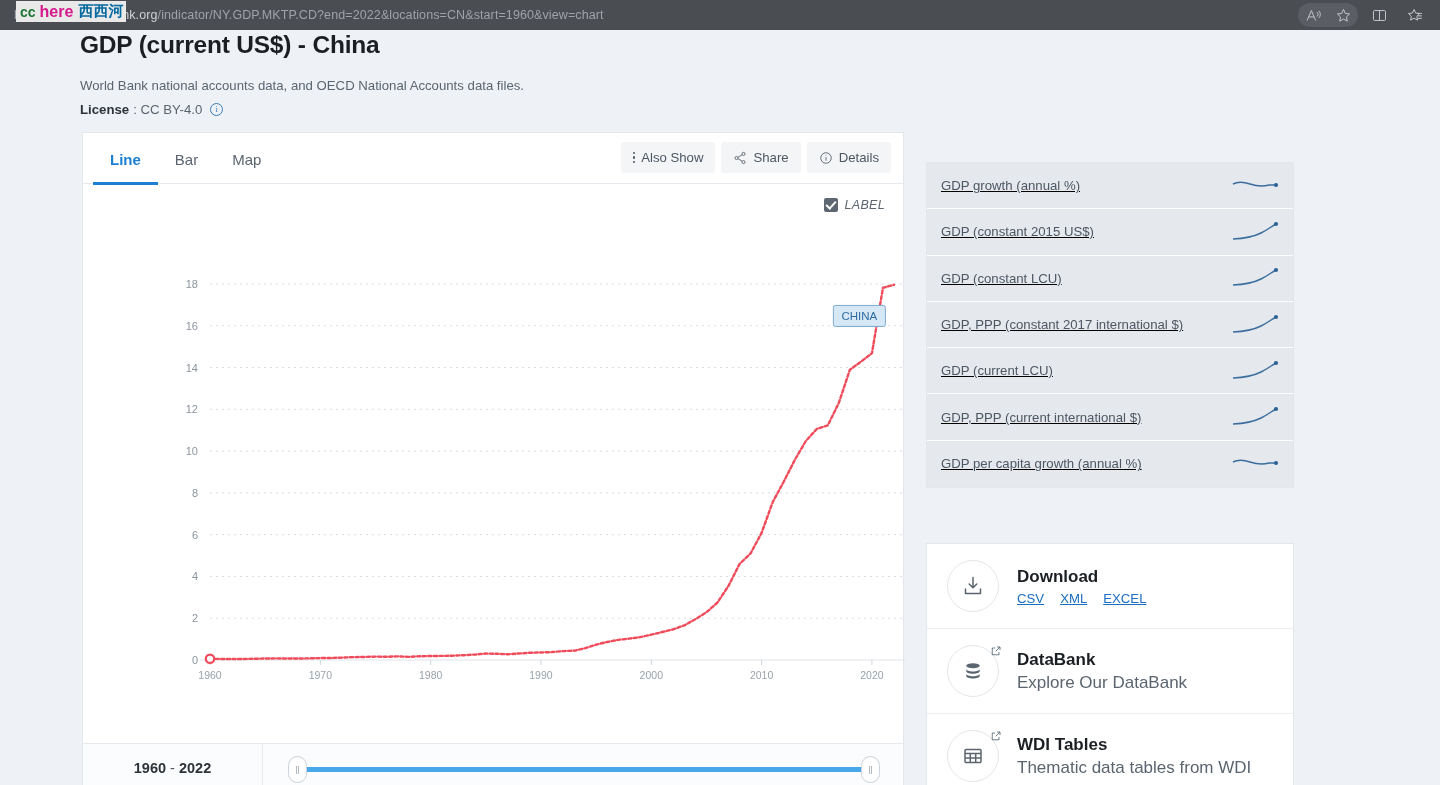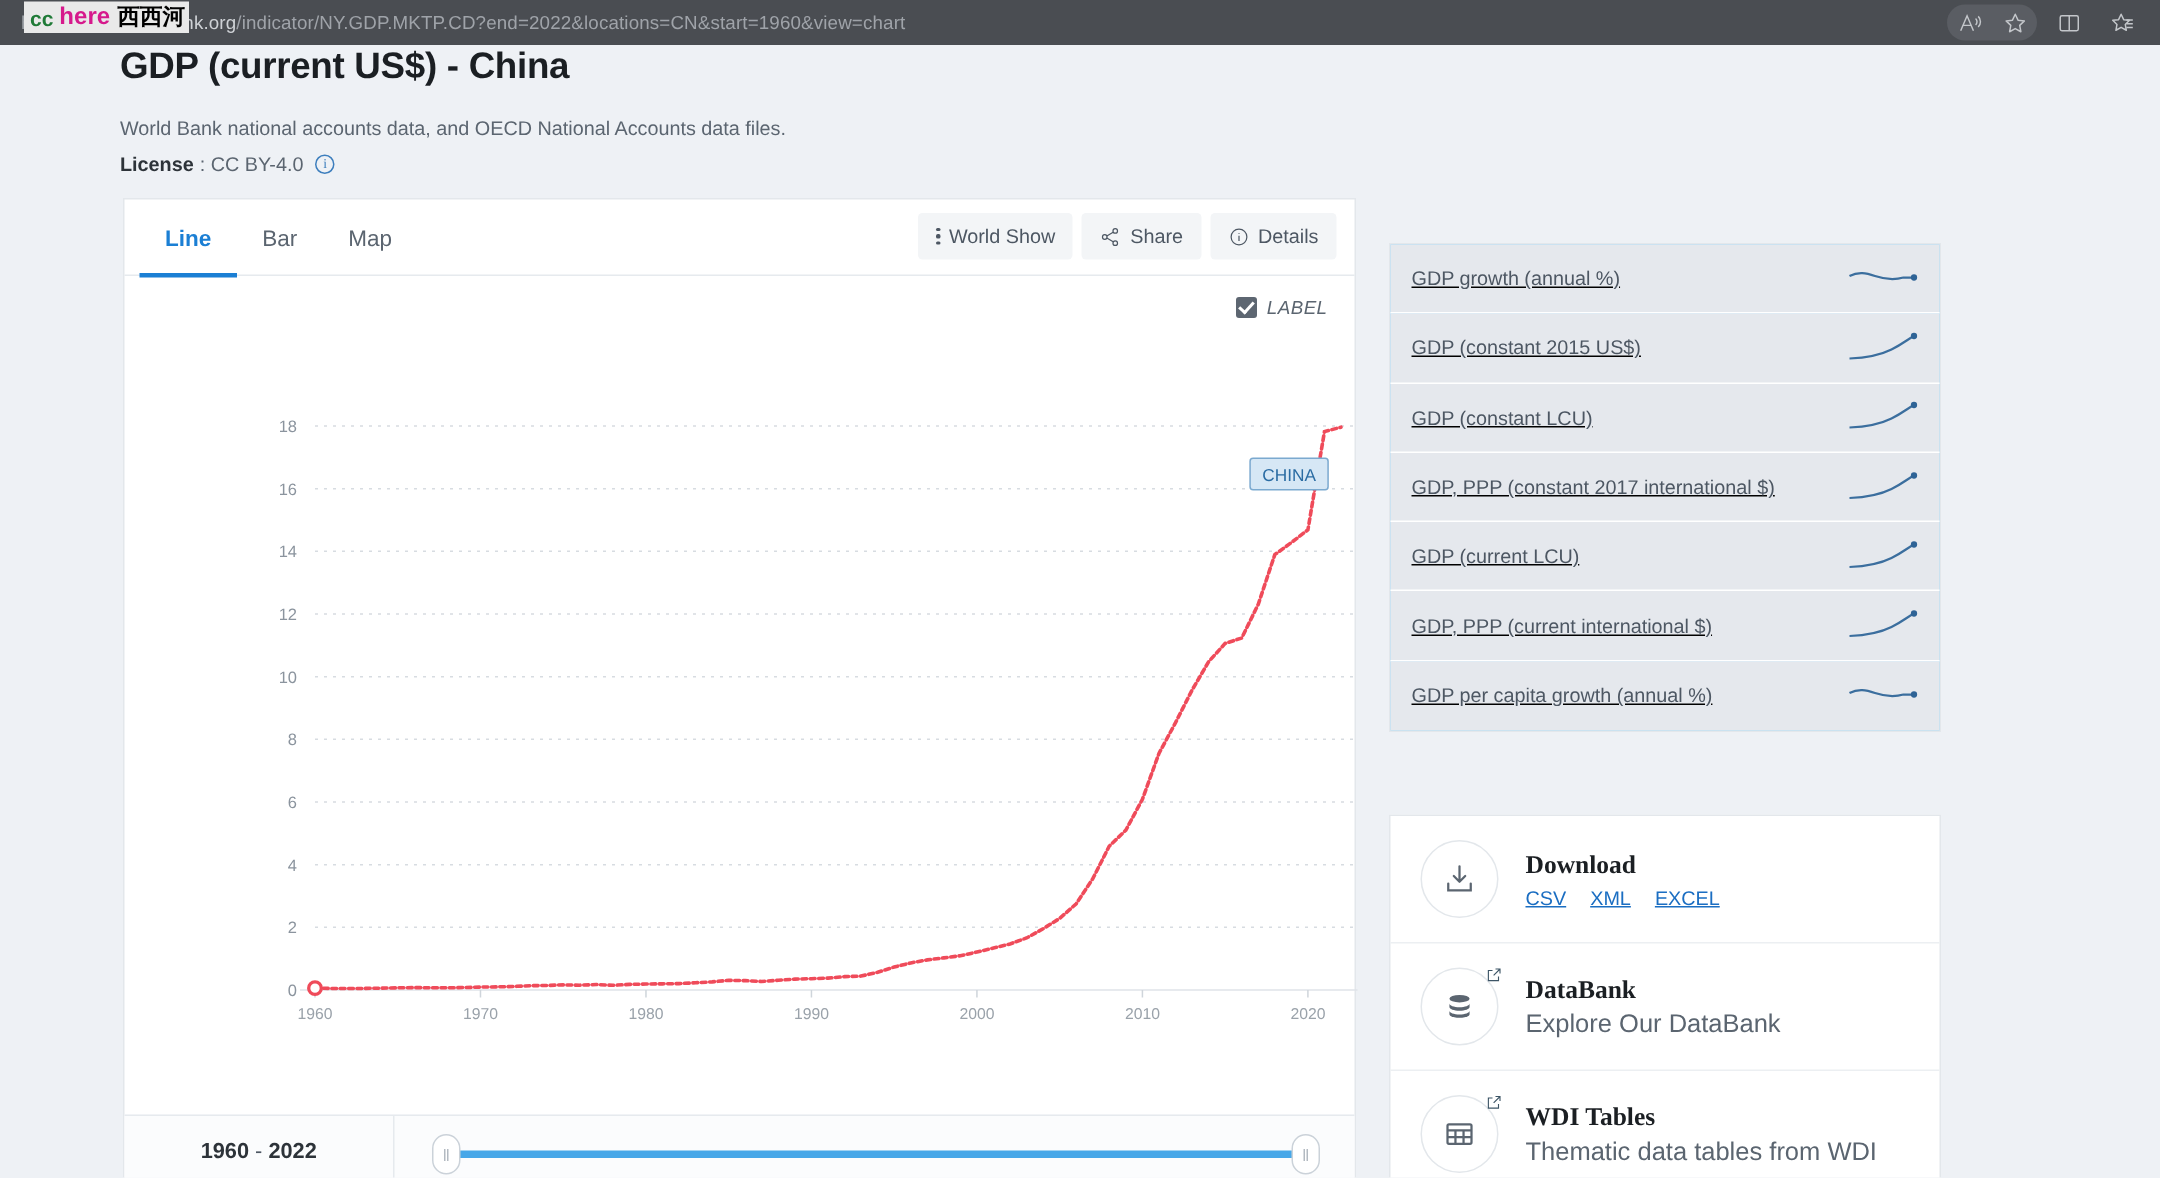--- a/index.html
+++ b/index.html
@@ -24,22 +24,22 @@
     padding-left: 14px; letter-spacing: .1px;
   }
   #url-text .dim { color: #9fa3a9; }
   #watermark {
     position: absolute; left: 16px; top: 1px; height: 21px;
     background: #e9e9e9; display: flex; align-items: center;
     padding: 0 3px 0 4px; font-size: 15px; line-height: 1;
   }
   #watermark .wm-cc { color: #1f7a37; font-weight: 700; font-size: 14px; }
   #watermark .wm-here { color: #d6198c; font-weight: 700; font-size: 16px; margin-left: 4px; }
-  #watermark .wm-cn { color: #000000; font-weight: 700; font-size: 15px; margin-left: 5px;
-    font-family: Liberation Sans, sans-serif; }
+  #watermark .wm-cn { color: #0369a1; font-weight: 700; font-size: 15px; margin-left: 5px;
+    font-family: Liberation Serif, serif; }
   #chrome-icons {
     position: absolute; right: 10px; top: 0; height: 30px;
     display: flex; align-items: center; gap: 6px;
   }
   .chrome-ico {
     width: 30px; height: 24px; display: flex; align-items: center; justify-content: center;
     border-radius: 4px;
   }
   .chrome-ico svg { stroke: #c3c6ca; fill: none; stroke-width: 1.4; }
   .ico-pill { background: #5a5d63; border-radius: 13px; height: 24px; display: flex; align-items: center; }
@@ -164,21 +164,21 @@
   }
   .action-row:last-child { border-bottom: none; }
   .act-icon-wrap { position: relative; width: 52px; height: 52px; flex: 0 0 52px; }
   .act-circle {
     width: 52px; height: 52px; border: 1px solid #e3e7eb; border-radius: 50%;
     display: flex; align-items: center; justify-content: center;
   }
   .act-circle svg { stroke: #5b6570; fill: none; stroke-width: 1.5; }
   .ext-mark { position: absolute; right: -3px; top: -2px; }
   .ext-mark svg { stroke: #3d5566; fill: none; stroke-width: 1.5; }
-  .act-title { font-size: 17px; font-weight: 700; color: #1b1f23; font-family: Liberation Serif, serif; }
+  .act-title { font-size: 17px; font-weight: 700; color: #1b1f23; }
   .act-sub { font-size: 17px; color: #5b6570; margin-top: 3px; }
   .dl-links { display: flex; gap: 16px; margin-top: 4px; }
   .dl-links a {
     font-size: 13.2px; color: #1b6ec2; text-decoration: underline; cursor: pointer;
   }
 </style>
 </head>
 <body>
 
 <div id="browser-bar">
@@ -238,21 +238,21 @@
       <div class="tab">Bar</div>
       <div class="tab">Map</div>
 
       <div id="tool-group">
         <div class="tool-btn">
           <span class="dots-ico">
               <i></i>
               <i></i>
               <i></i>
             </span>
-          <span>World Show</span>
+          <span>Also Show</span>
         </div>
         <div class="tool-btn">
           <svg width="14" height="14" viewBox="0 0 24 24">
               <circle cx="18" cy="5" r="2.6"></circle>
               <circle cx="6" cy="12" r="2.6"></circle>
               <circle cx="18" cy="19" r="2.6"></circle>
               <path d="M8.4 10.8l7.2-4.2M8.4 13.2l7.2 4.2"></path>
             </svg>
           <span>Share</span>
         </div>

